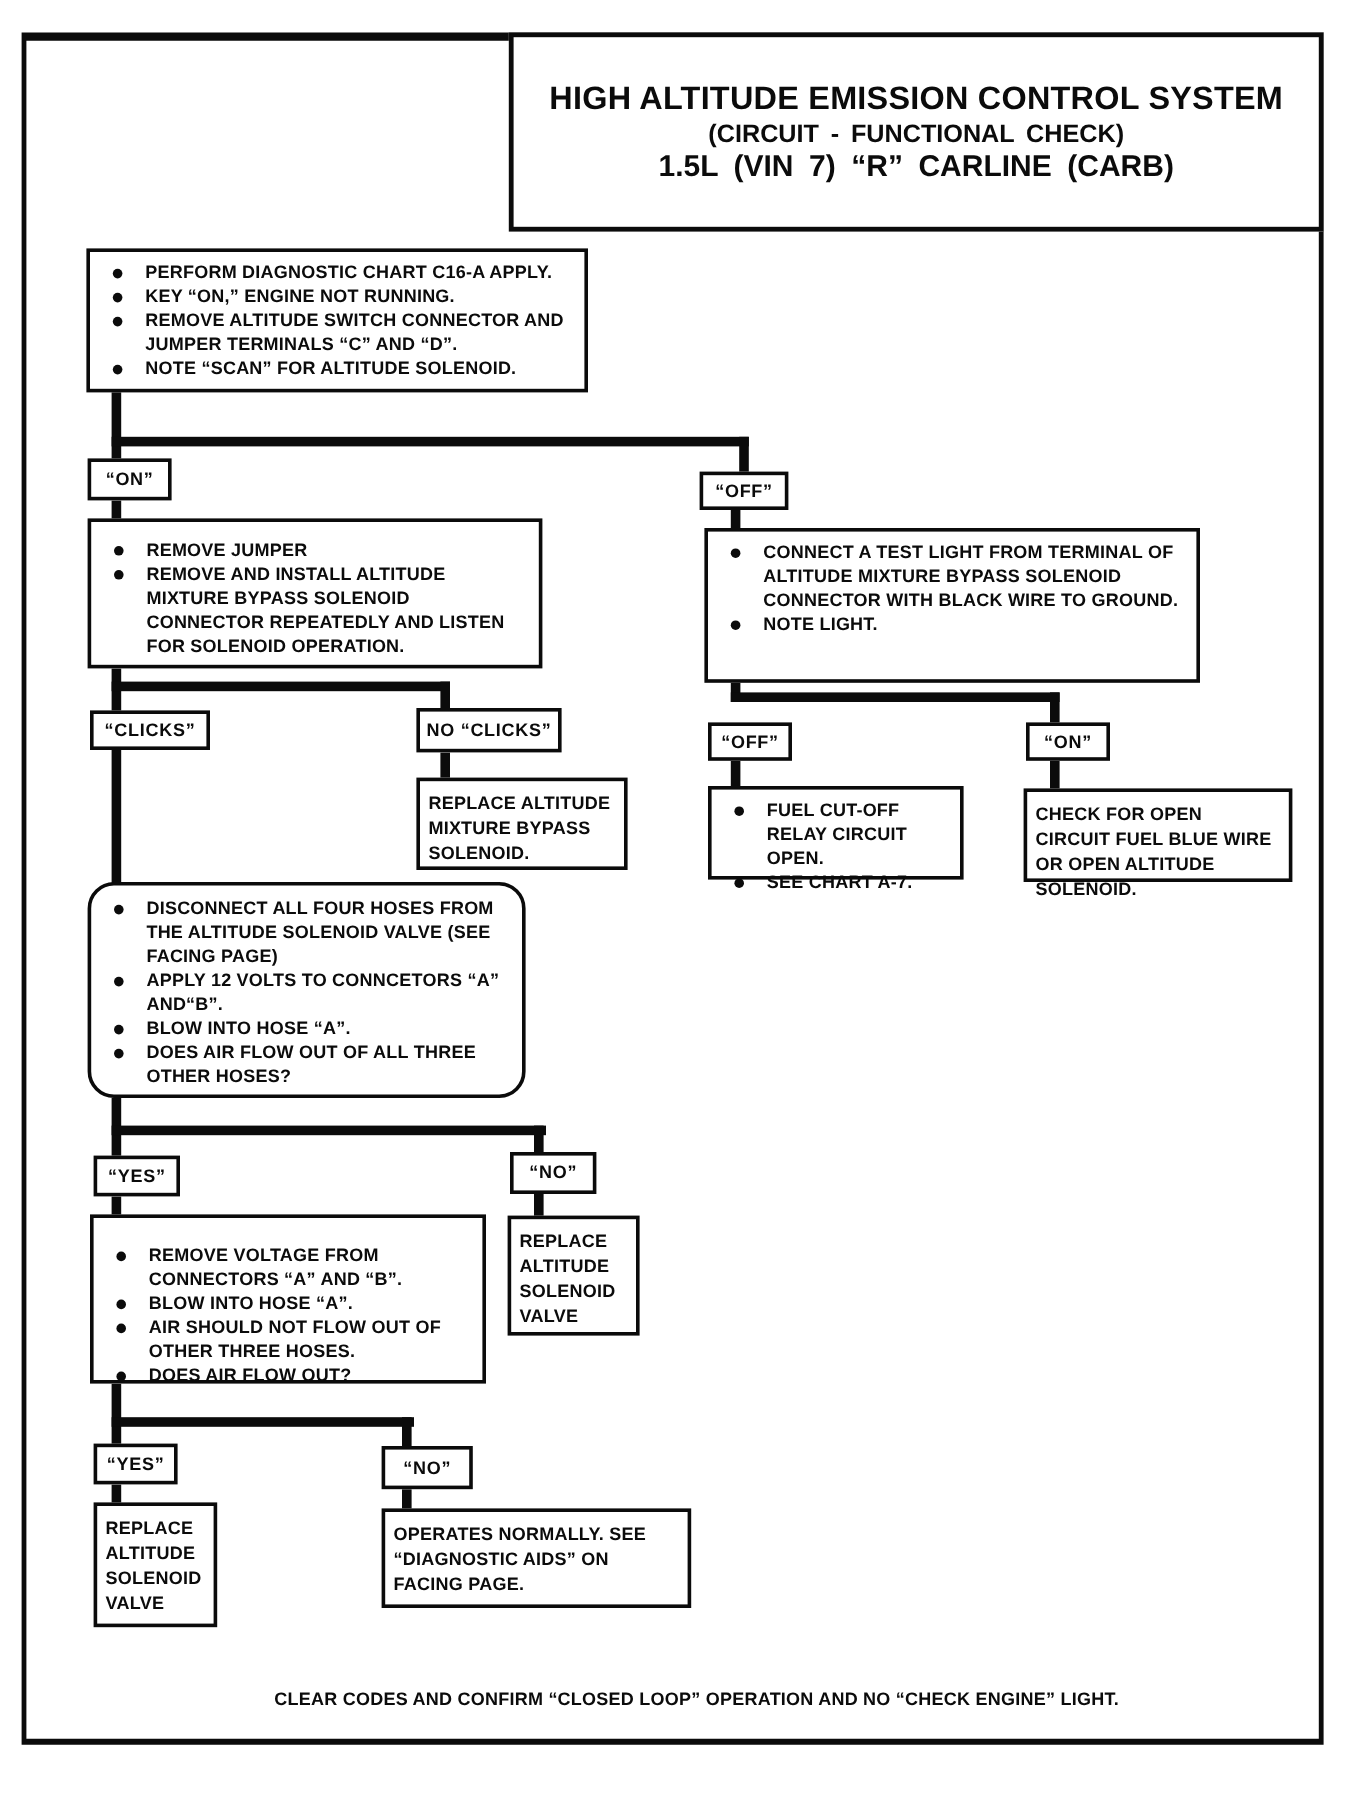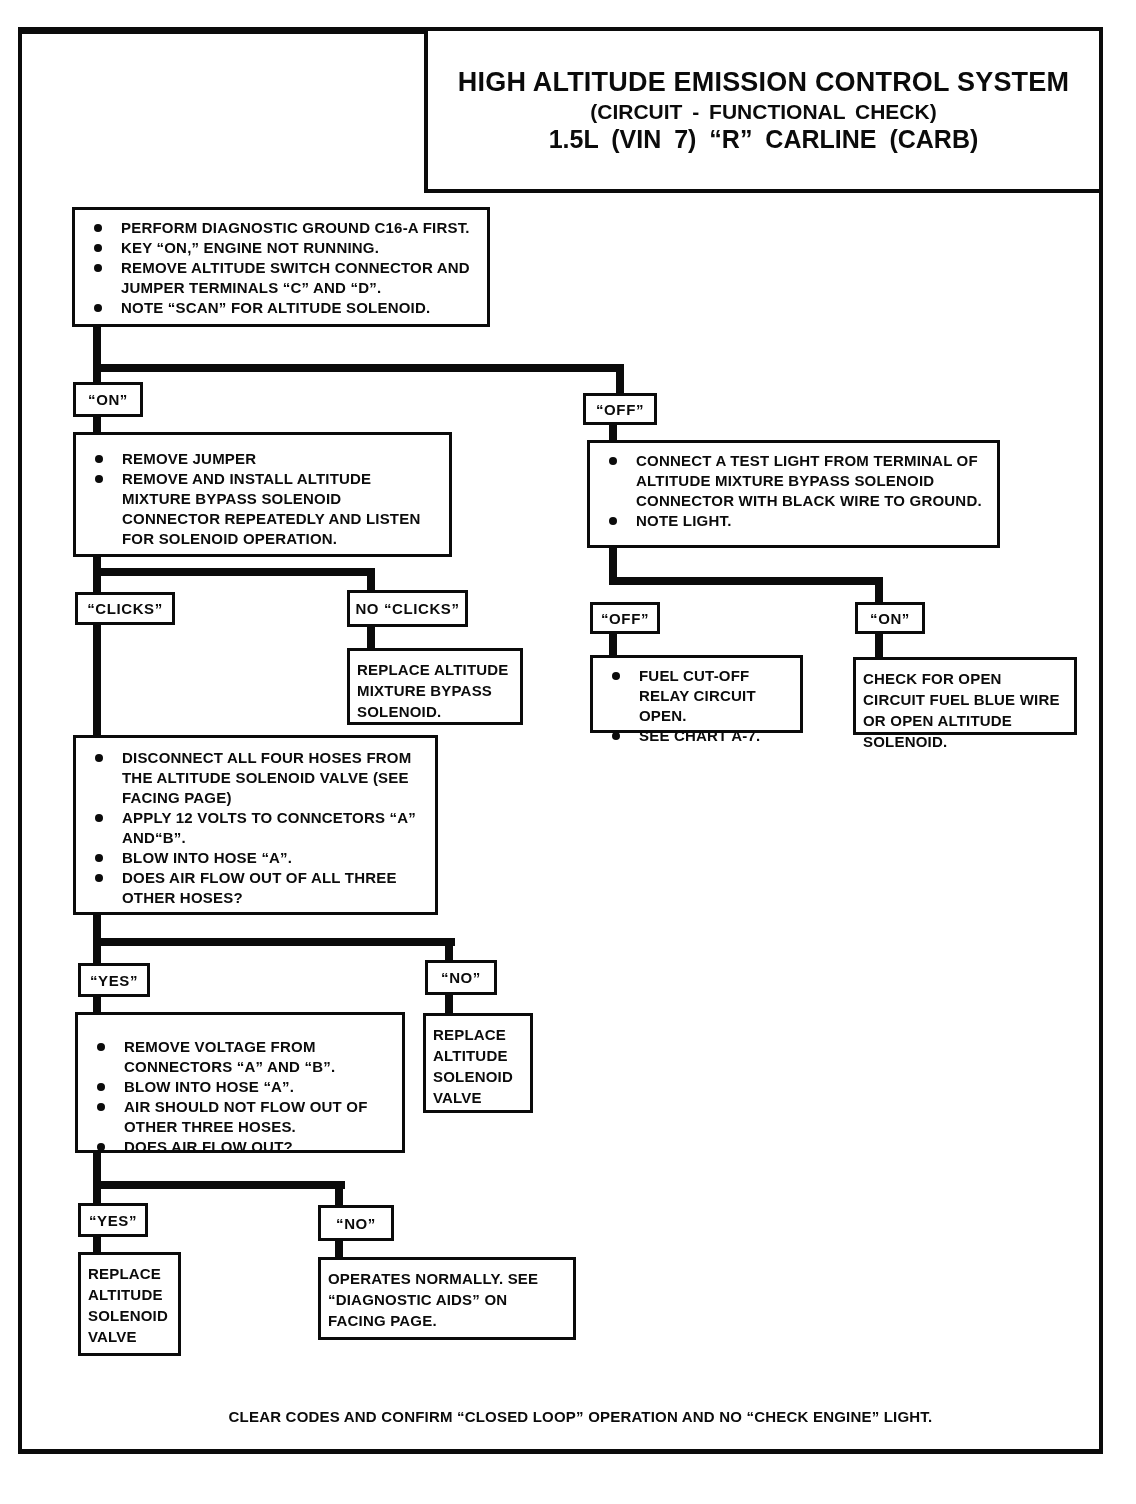--- a/index.html
+++ b/index.html
@@ -79,40 +79,40 @@
   <div class="ln" style="left:93px;top:1237px;width:8px;height:18px;"></div>
   <div class="ln" style="left:335px;top:1241px;width:8px;height:19px;"></div>
 
   <div class="title-box">
     <div class="t2">HIGH ALTITUDE EMISSION CONTROL SYSTEM</div>
     <div class="t3">(CIRCUIT - FUNCTIONAL CHECK)</div>
     <div class="t4">1.5L (VIN 7) “R” CARLINE (CARB)</div>
   </div>
 
   <div class="box bullets" style="left:72px;top:207px;width:418px;height:120px;">
-    <div class="li">PERFORM DIAGNOSTIC GROUND C16-A FIRST.</div>
+    <div class="li">PERFORM DIAGNOSTIC CHART C16-A APPLY.</div>
     <div class="li">KEY “ON,” ENGINE NOT RUNNING.</div>
     <div class="li">REMOVE ALTITUDE SWITCH CONNECTOR AND JUMPER TERMINALS “C” AND “D”.</div>
     <div class="li">NOTE “SCAN” FOR ALTITUDE SOLENOID.</div>
   </div>
 
   <div class="box label" style="left:73px;top:382px;width:70px;height:35px;">
     <span>“ON”</span>
   </div>
 
   <div class="box bullets" style="left:73px;top:432px;width:379px;height:125px;padding-top:14px;">
     <div class="li">REMOVE JUMPER</div>
     <div class="li">REMOVE AND INSTALL ALTITUDE MIXTURE BYPASS SOLENOID CONNECTOR REPEATEDLY AND LISTEN FOR SOLENOID OPERATION.</div>
   </div>
 
   <div class="box label" style="left:583px;top:393px;width:74px;height:32px;">
     <span>“OFF”</span>
   </div>
 
-  <div class="box bullets" style="left:587px;top:440px;width:413px;height:108px;">
+  <div class="box bullets" style="left:587px;top:440px;width:413px;height:129px;">
     <div class="li">CONNECT A TEST LIGHT FROM TERMINAL OF ALTITUDE MIXTURE BYPASS SOLENOID CONNECTOR WITH BLACK WIRE TO GROUND.</div>
     <div class="li">NOTE LIGHT.</div>
   </div>
 
   <div class="box label" style="left:75px;top:592px;width:100px;height:33px;">
     <span>“CLICKS”</span>
   </div>
   <div class="box label" style="left:347px;top:590px;width:121px;height:37px;">
     <span>NO “CLICKS”</span>
   </div>
@@ -127,21 +127,21 @@
     <span>“ON”</span>
   </div>
   <div class="box bullets" style="left:590px;top:655px;width:213px;height:78px;">
     <div class="li">FUEL CUT-OFF RELAY CIRCUIT OPEN.</div>
     <div class="li">SEE CHART A-7.</div>
   </div>
   <div class="box plain" style="left:853px;top:657px;width:224px;height:78px;">
     <span>CHECK FOR OPEN CIRCUIT FUEL BLUE WIRE OR OPEN ALTITUDE SOLENOID.</span>
   </div>
 
-  <div class="box bullets" style="left:73px;top:735px;width:365px;height:180px;padding-top:10px;">
+  <div class="box bullets" style="left:73px;top:735px;width:365px;height:180px;padding-top:10px;border-radius:22px;">
     <div class="li">DISCONNECT ALL FOUR HOSES FROM THE ALTITUDE SOLENOID VALVE (SEE FACING PAGE)</div>
     <div class="li">APPLY 12 VOLTS TO CONNCETORS “A” AND“B”.</div>
     <div class="li">BLOW INTO HOSE “A”.</div>
     <div class="li">DOES AIR FLOW OUT OF ALL THREE OTHER HOSES?</div>
   </div>
 
   <div class="box label" style="left:78px;top:963px;width:72px;height:34px;">
     <span>“YES”</span>
   </div>
   <div class="box label" style="left:425px;top:960px;width:72px;height:35px;">

